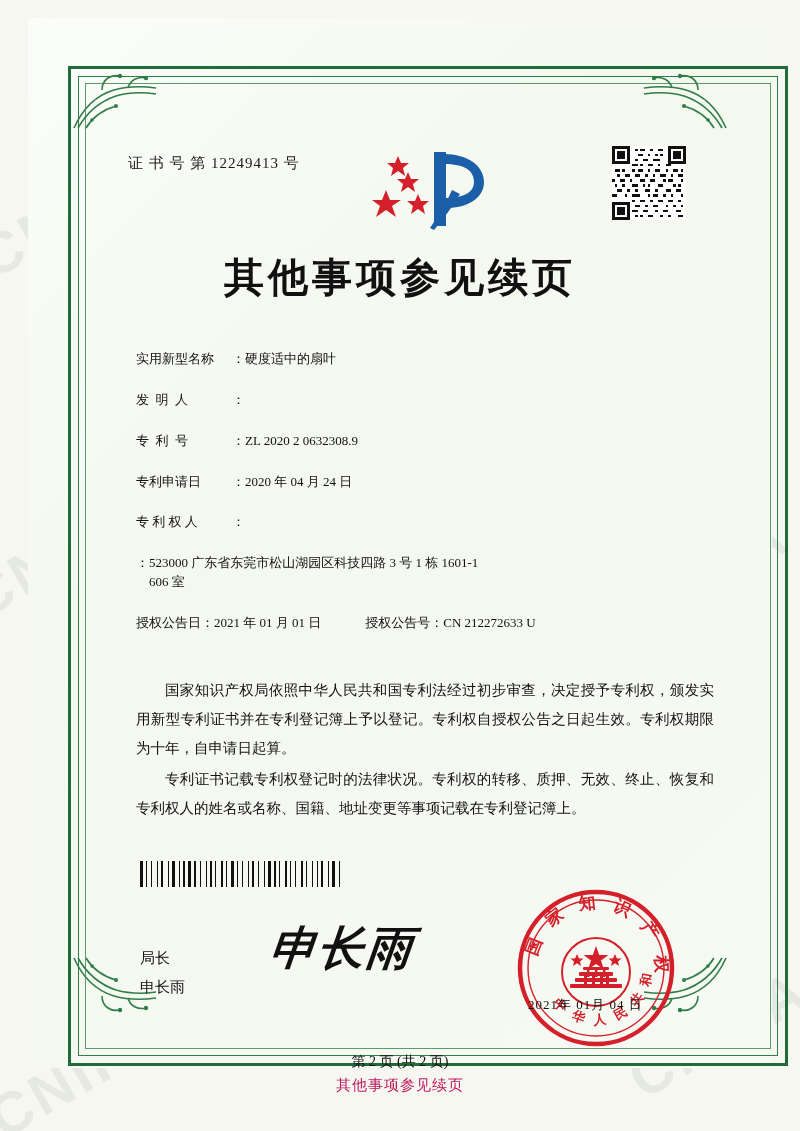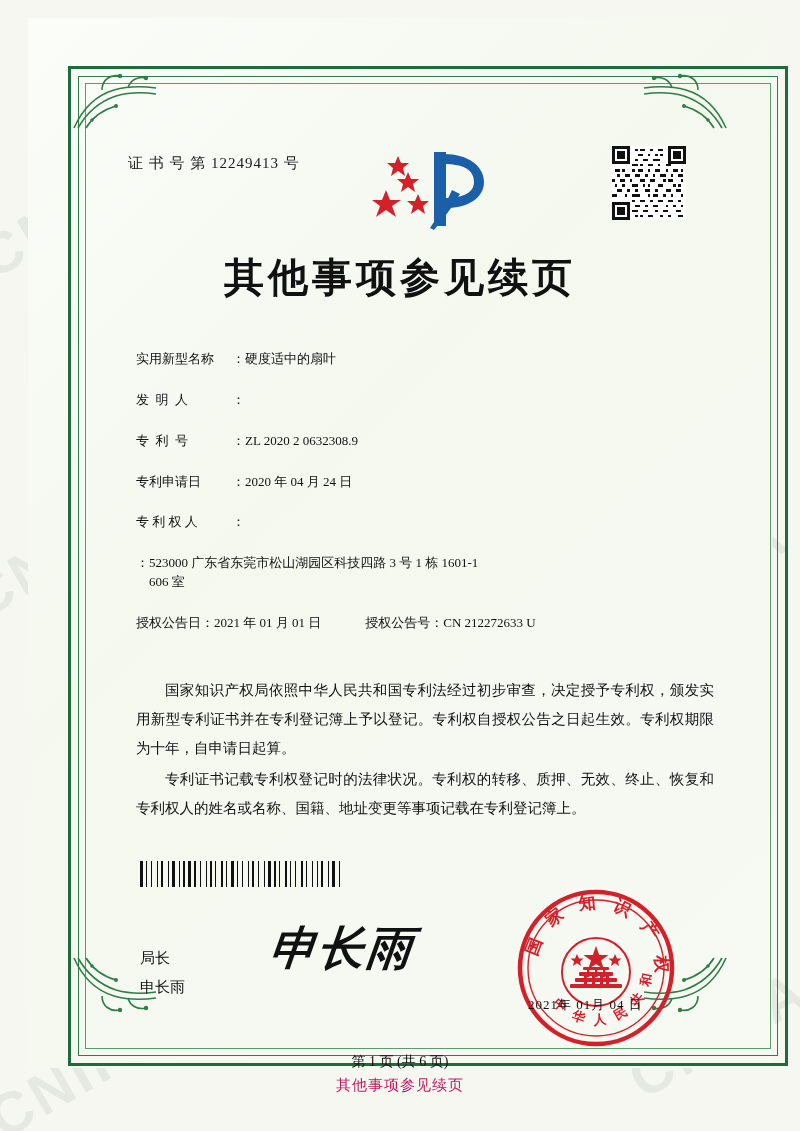--- a/index.html
+++ b/index.html
@@ -447,16 +447,16 @@
           <rect x="-9" y="-2" width="2.5" height="7"></rect>
           <rect x="-1" y="-2" width="2.5" height="7"></rect>
           <rect x="7" y="-2" width="2.5" height="7"></rect>
         </g>
       </g>
       <polygon points="82,10 78,4 86,4" fill="#d4202a" opacity="0"></polygon>
     </svg>
   </div>
   <div class="seal-date">2021年 01月 04 日</div>
 
-  <div class="page-foot">第 1 页 (共 6 页)</div>
+  <div class="page-foot">第 2 页 (共 2 页)</div>
 </div>
 
 <div class="outer-foot">其他事项参见续页</div>
 
 </body></html>

